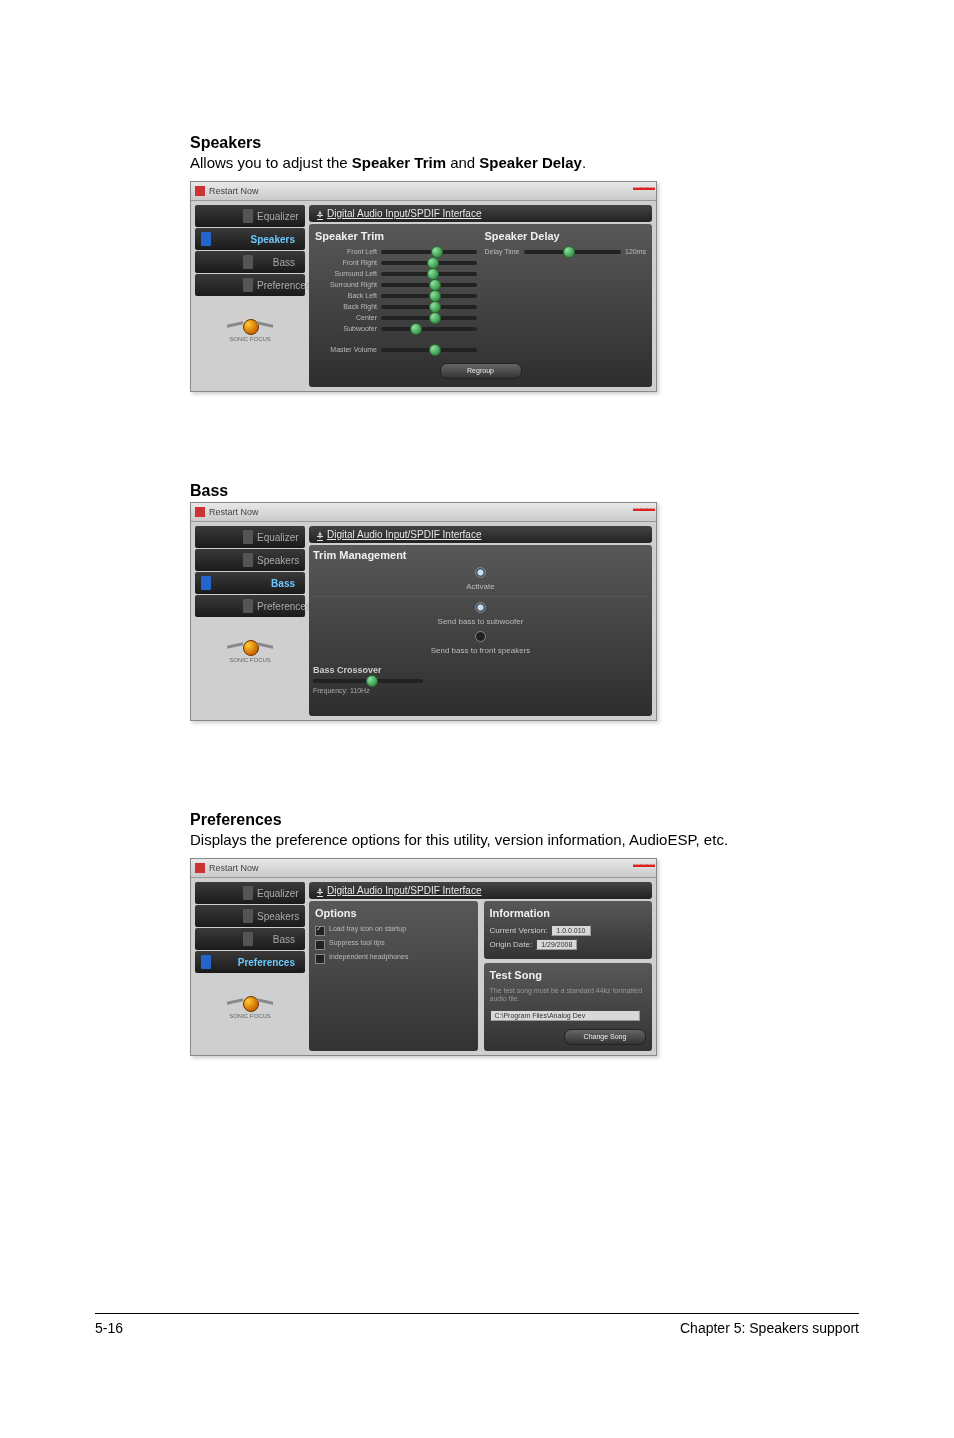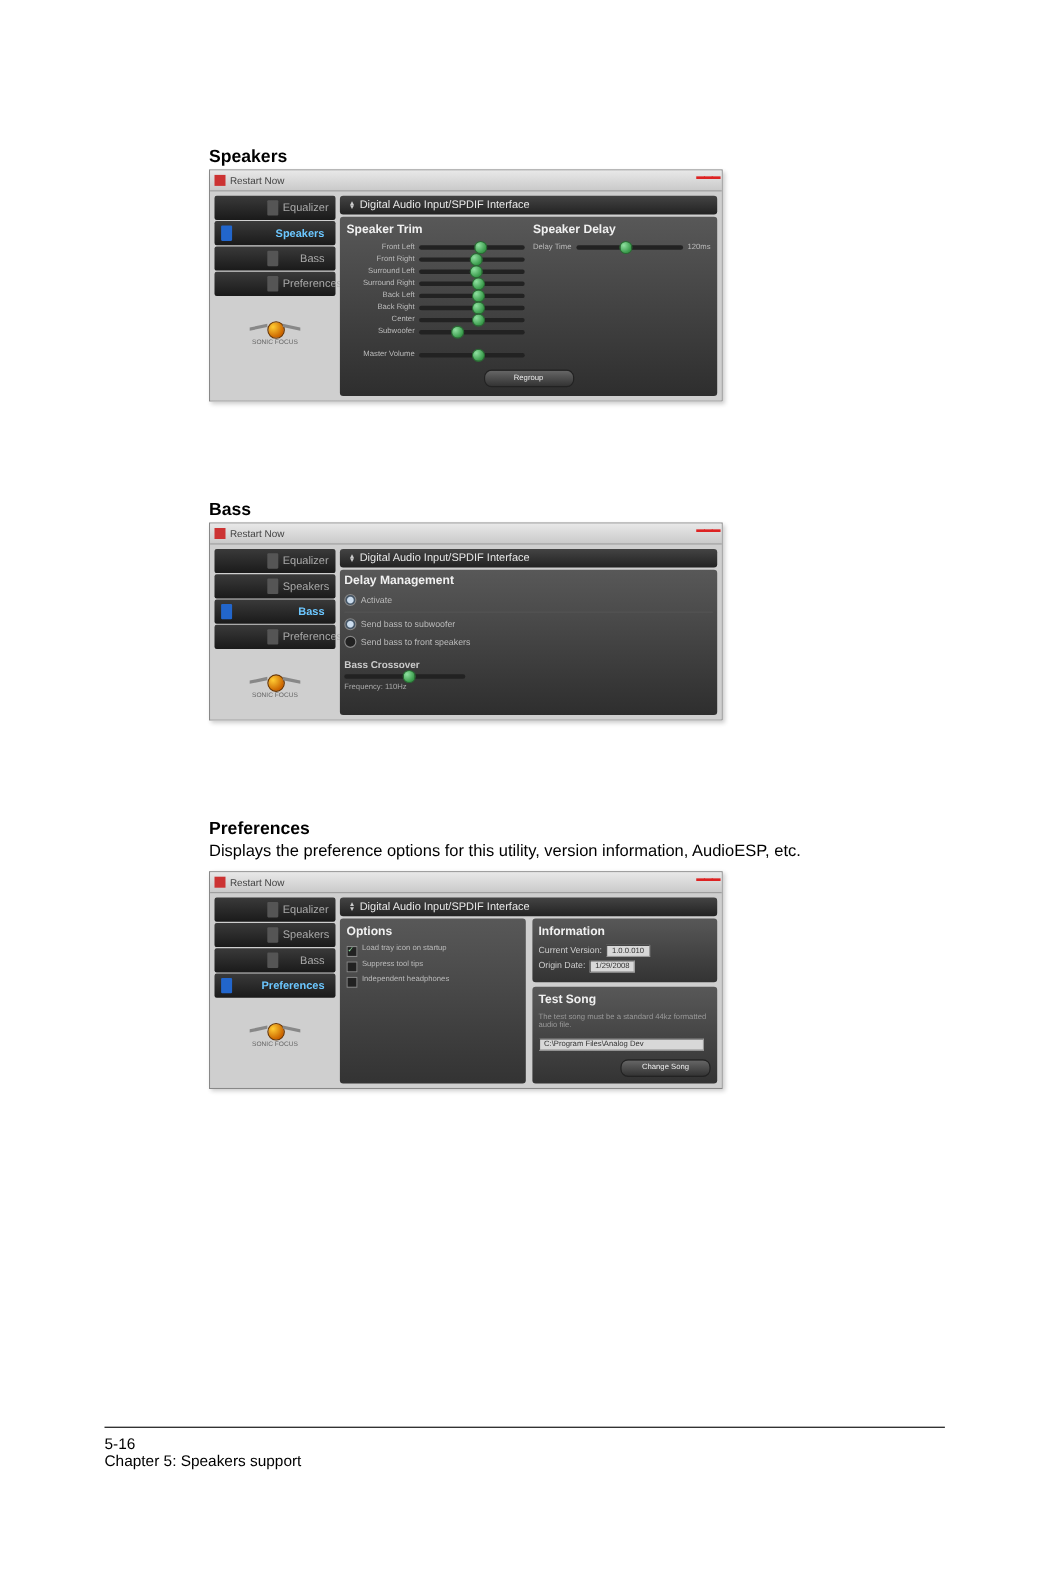--- a/index.html
+++ b/index.html
@@ -74,20 +74,21 @@
   .dropdown-bar {
     background: linear-gradient(#444, #222);
     color: #e8e8e8;
     font-size: 10px;
     padding: 3px 8px;
     border-radius: 3px;
     margin: 0 0 2px 0;
     display: flex;
     align-items: center;
     gap: 4px;
+    text-decoration: underline;
   }
   .dd-arrows {
     display: inline-flex;
     flex-direction: column;
     line-height: 4px;
     font-size: 6px;
     color: #ccc;
   }
   .side-item {
     background: linear-gradient(#3a3a3a, #1a1a1a);
@@ -232,20 +233,21 @@
   .bass-main {
     padding: 4px;
   }
   .radio-row {
     display: flex;
     align-items: center;
     gap: 4px;
     margin: 5px 0;
     font-size: 8px;
     color: #bbb;
+    flex-direction: column;
   }
   .radio {
     width: 9px;
     height: 9px;
     border-radius: 50%;
     border: 1px solid #888;
     background: #222;
     flex: 0 0 9px;
   }
   .radio.sel { background: radial-gradient(circle, #cde 40%, #456 55%); }
@@ -306,31 +308,33 @@
   .footer {
     position: absolute;
     left: 95px;
     right: 95px;
     bottom: 44px;
     border-top: 1px solid #000;
     padding-top: 6px;
     font-size: 14px;
     display: flex;
     justify-content: space-between;
-    flex-direction: column;
   }
 
   .spacer { height: 44px; }
 </style>
 </head>
 <body>
 
 <div class="page">
 
   <div class="section-title">Speakers</div>
+  <div class="section-desc">
+    <span>Allows you to adjust the </span><span class="bold">Speaker Trim</span><span> and </span><span class="bold">Speaker Delay</span><span>.</span>
+  </div>
 
   <div class="window">
     <div class="titlebar">
       <span class="tb-icon"></span>
       <span>Restart Now</span>
       <span class="close">▬▬▬</span>
     </div>
     <div class="app-body">
       <div class="sidebar">
         <div class="side-item dim">
@@ -482,21 +486,21 @@
       </div>
       <div class="main-panel">
         <div class="dropdown-bar">
           <span class="dd-arrows">
               <span>▲</span>
               <span>▼</span>
             </span>
           <span>Digital Audio Input/SPDIF Interface</span>
         </div>
         <div class="panel-inner bass-main">
-          <div class="pane-title">Delay Management</div>
+          <div class="pane-title">Trim Management</div>
           <div class="radio-row">
               <span class="radio sel"></span>
               <span>Activate</span>
             </div>
           <div style="border-top:1px solid #555;margin:4px 0"></div>
           <div class="radio-row">
               <span class="radio sel"></span>
               <span>Send bass to subwoofer</span>
             </div>
           <div class="radio-row">

